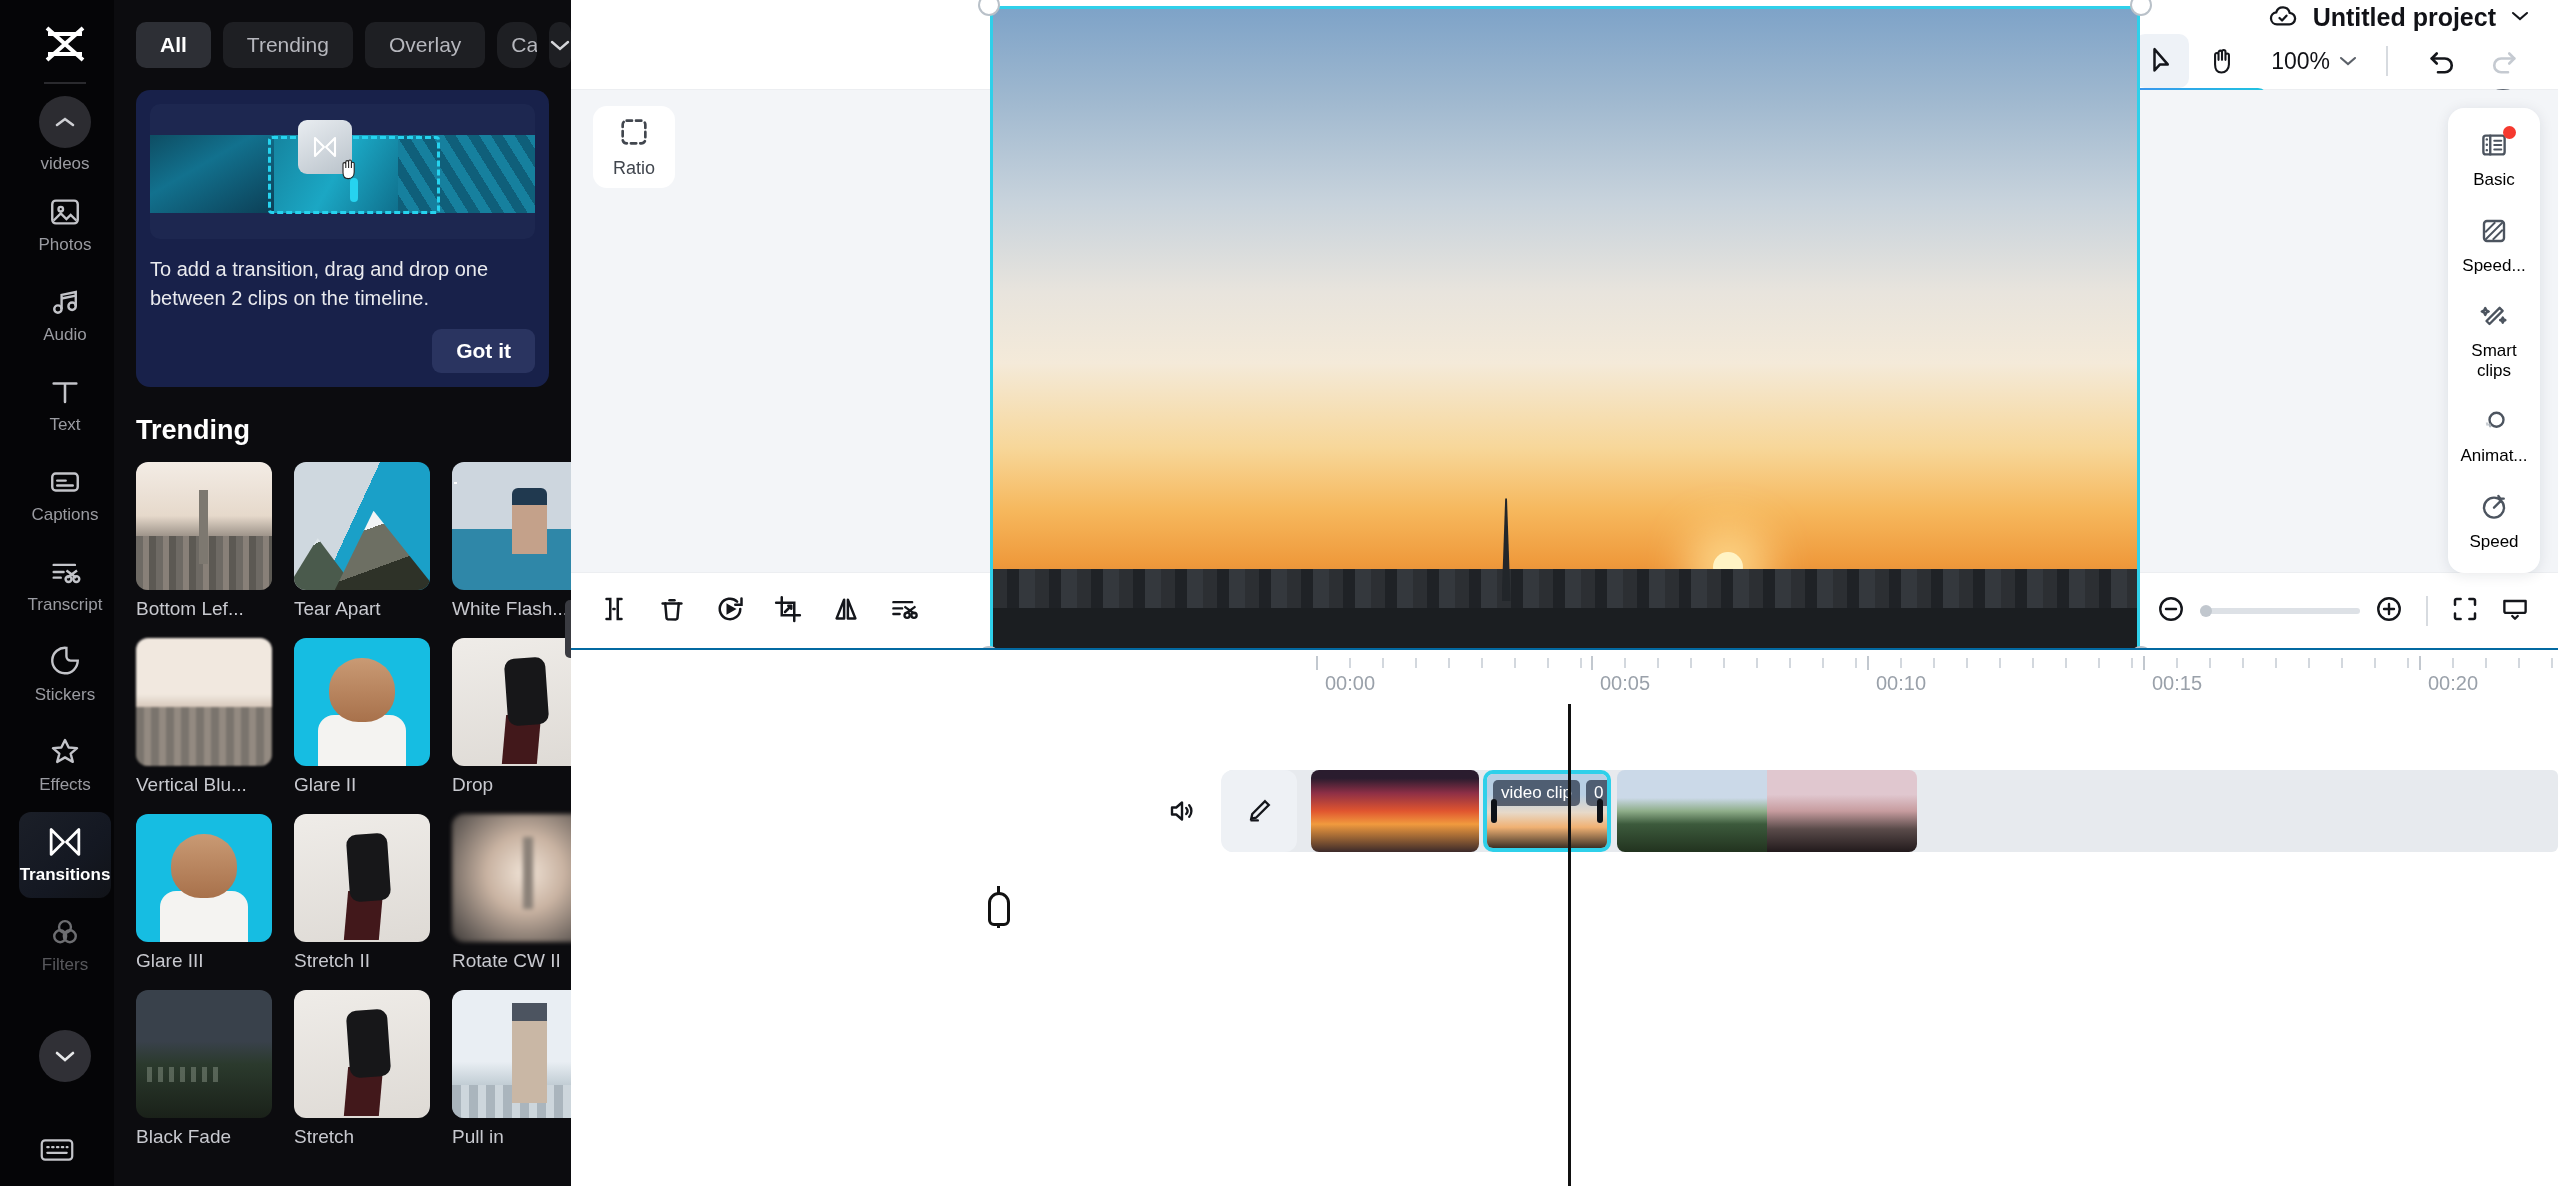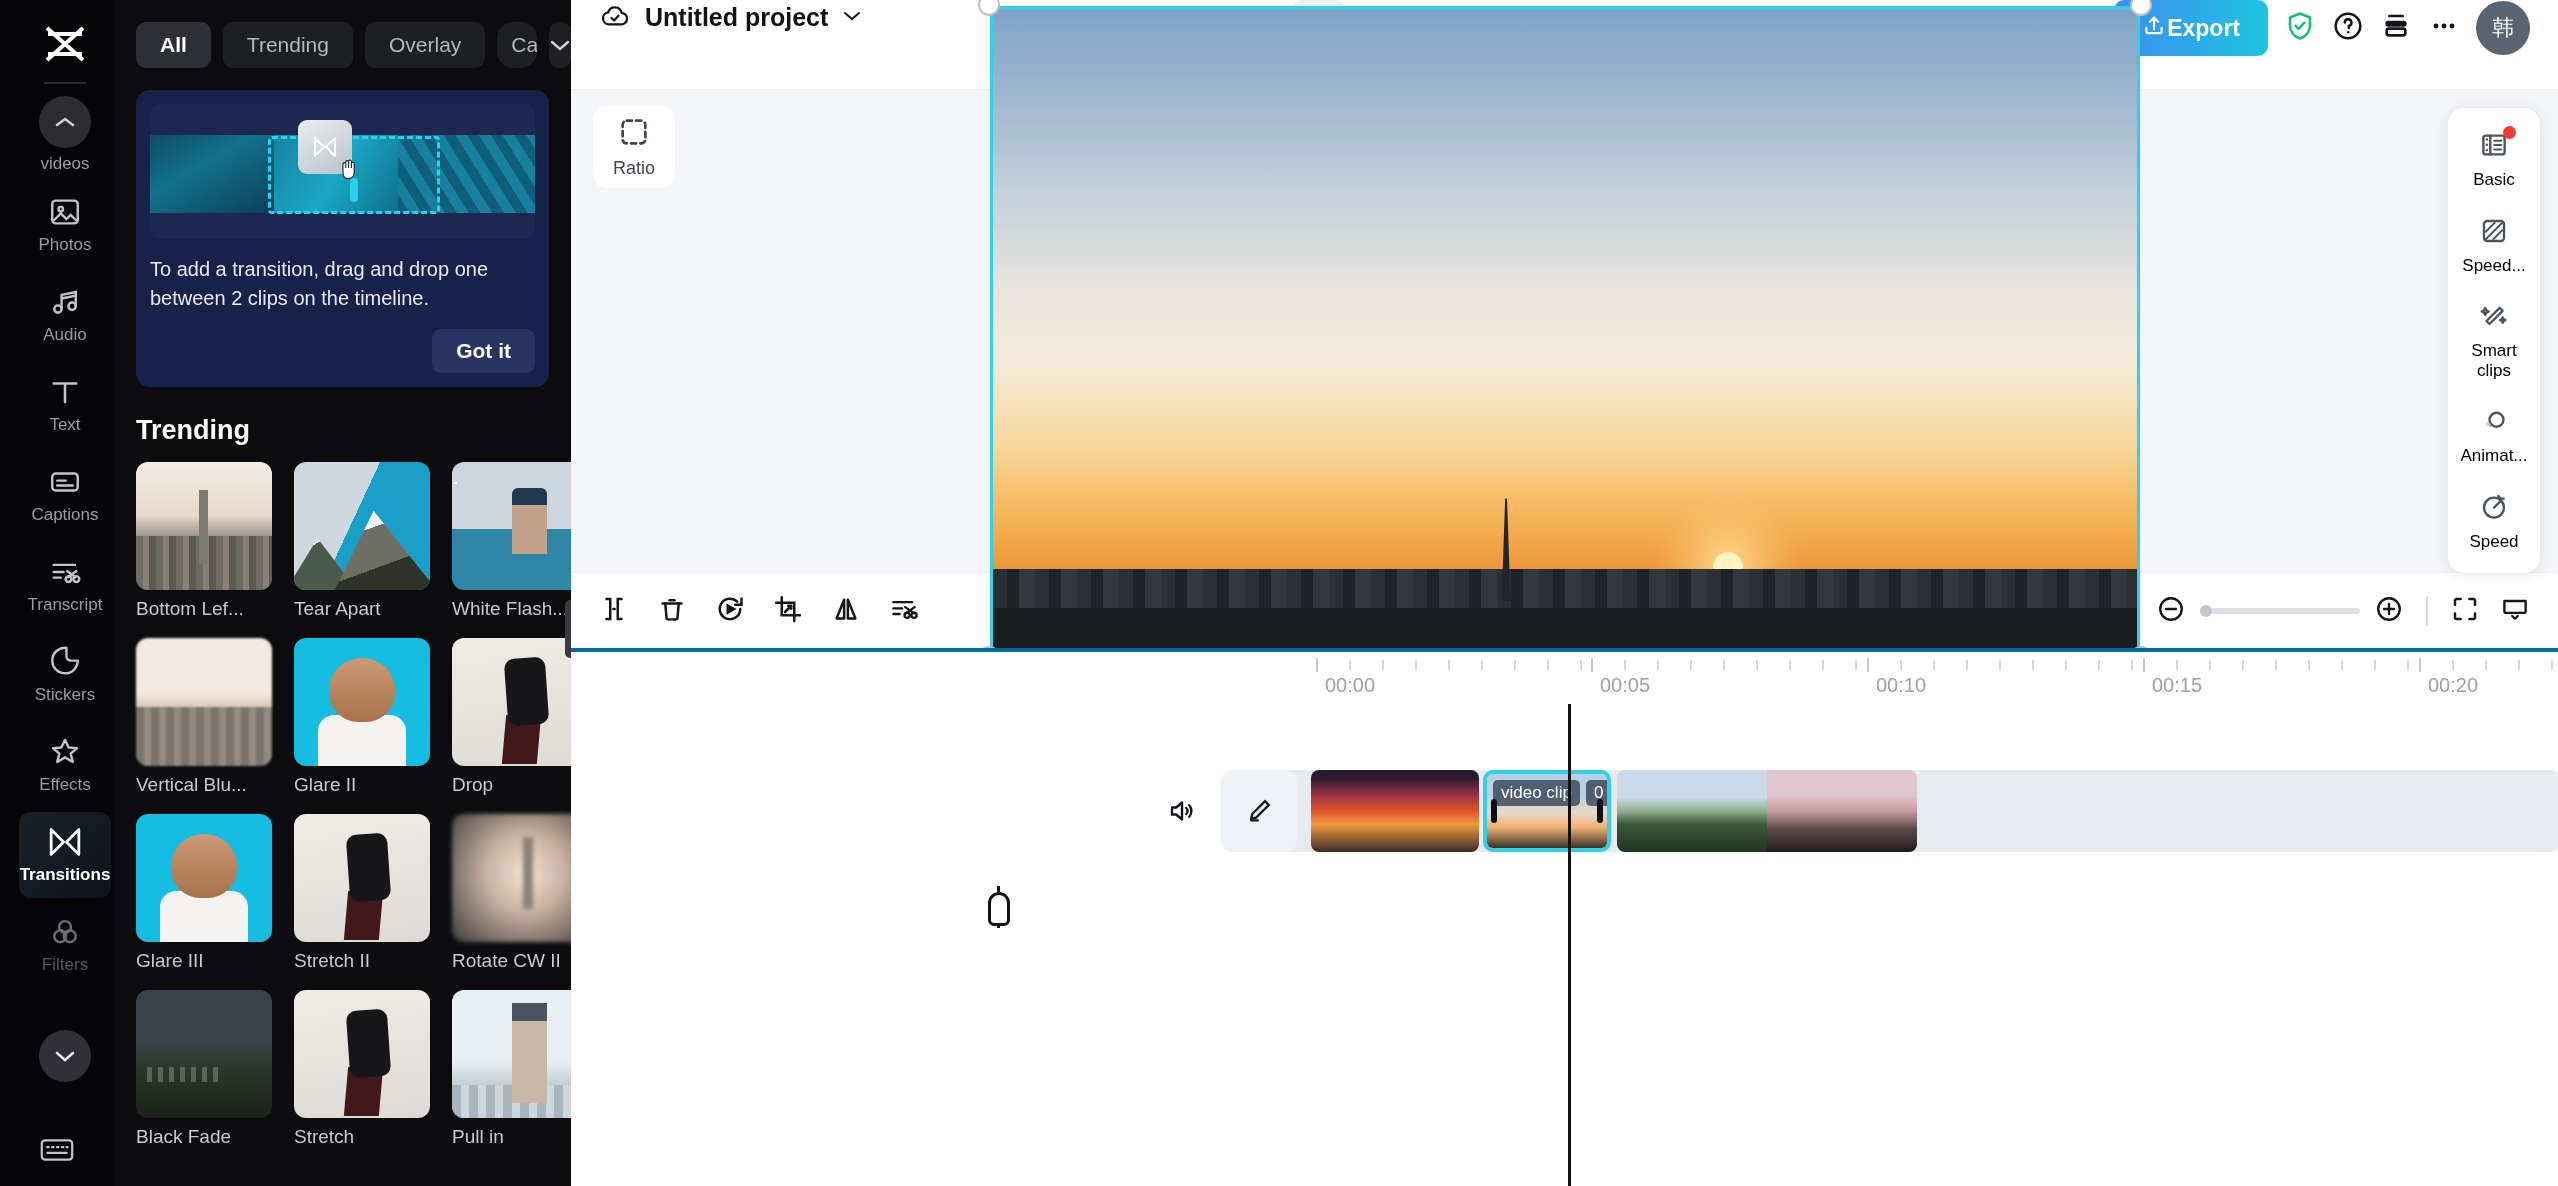--- a/index.html
+++ b/index.html
@@ -122,22 +122,22 @@
     background: repeating-linear-gradient(90deg,#7e8a7c 0 5px,transparent 5px 11px); opacity:.55;}
   .t-pull { background: linear-gradient(180deg,#e9eef3 0 56%,#b9c6ce 78%,#8e9aa3 100%); }
   .t-pull::after{content:"";position:absolute;left:44%;top:10%;width:26%;height:78%;
     background: linear-gradient(180deg,#4c5460 0 18%, #c9b7a5 18% 100%);}
   .t-pull::before{content:"";position:absolute;left:0;bottom:0;width:100%;height:26%;
     background: repeating-linear-gradient(90deg,#aab5bd 0 9px,#cdd6dc 9px 17px);}
 
   
   .main { flex: 1; display: flex; flex-direction: column; background: #ffffff; min-width:0; }
   .topbar {
-    height: 90px; display: flex; align-items: flex-start; padding: 0 28px;
-    border-bottom: 1px solid #eceef1; background:#fff; flex-shrink: 0;
+    height: 90px; display: flex; align-items: flex-end; padding: 0 28px;
+    border-bottom: 1px solid #eceef1; background:#fff; flex-shrink: 0; flex-direction: column;
   }
   .proj { display: flex; align-items: center; gap: 14px; cursor: pointer; }
   .proj-name { font-size: 25px; font-weight: bold; color: #111217; }
   .topbar-center { flex: 1; display: flex; align-items: center; justify-content: center; gap: 6px; }
   .tool-btn {
     width: 54px; height: 54px; border-radius: 10px; display:flex; align-items:center; justify-content:center; cursor: pointer;
   }
   .tool-btn.on { background: #eef2f7; }
   .zoom-ctl { display:flex; align-items:center; gap: 8px; margin-left: 16px; cursor: pointer; }
   .zoom-val { font-size: 23px; color: #111217; }
@@ -203,21 +203,21 @@
   .time-cur { font-size: 23px; font-weight: bold; color:#15171c; letter-spacing:.4px; }
   .time-sep { color:#aab0b8; font-size: 22px; }
   .time-tot { font-size: 23px; color:#9aa1aa; letter-spacing:.4px;}
   .tl-right { display:flex; align-items:center; gap: 20px; }
   .icon-btn { width:46px;height:46px;border-radius:9px;display:flex;align-items:center;justify-content:center;cursor:pointer;}
   .icon-btn.tealon { background:#d9f7fb; }
   .zoom-slider { display:flex; align-items:center; gap: 14px; }
   .slider-track { width: 160px; height: 6px; border-radius:3px; background:#dde1e6; position:relative; cursor:pointer;}
   .slider-knob { position:absolute; left: 0; top:-3px; width: 12px; height:12px; border-radius:50%; background:#c1c7ce; }
 
-  .ruler { height: 56px; background:#fff; position:relative; border-top:4px solid #0369a1; flex-shrink:0; overflow:hidden;text-align:center;}
+  .ruler { height: 56px; background:#fff; position:relative; border-top:2px solid #0369a1; flex-shrink:0; overflow:hidden;text-align:center;}
   .tick { position:absolute; top: 8px; width:2px; height:10px; background:#d3d8de; }
   .tick.major { top: 6px; height: 14px; background:#c2c8cf; }
   .tick-lbl { position:absolute; top: 22px; font-size: 20px; color:#9aa1aa; }
   .tracks { flex:1; background:#fff; position:relative; overflow:hidden; min-height:0;}
   .track-row { position:absolute; left: 0; right:0; top: 66px; height: 82px; }
   .track-bg { position:absolute; left: 655px; right: 0; top: 0; height: 82px; background:#e7eaee; border-radius: 6px;}
   .spk { position:absolute; left: 596px; top: 26px; cursor:pointer; }
   .edit-chip {
     position:absolute; left: 650px; top: 0; width: 76px; height: 82px; border-radius: 12px; background:#eef1f5;
     display:flex;align-items:center;justify-content:center;cursor:pointer;

